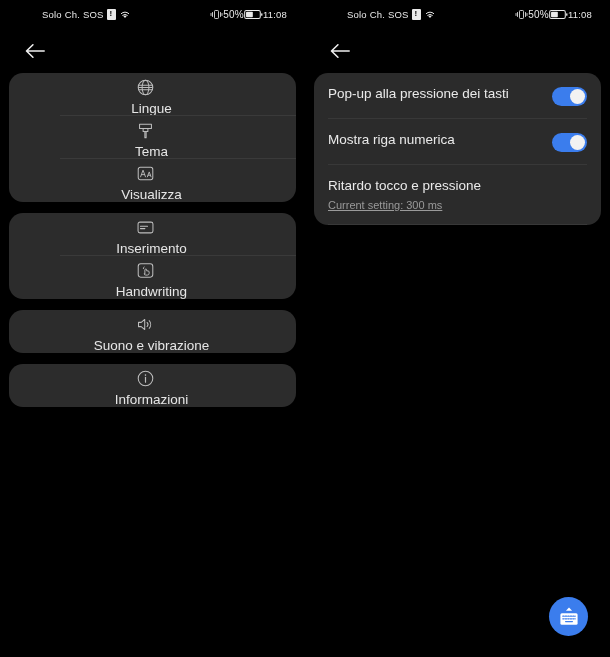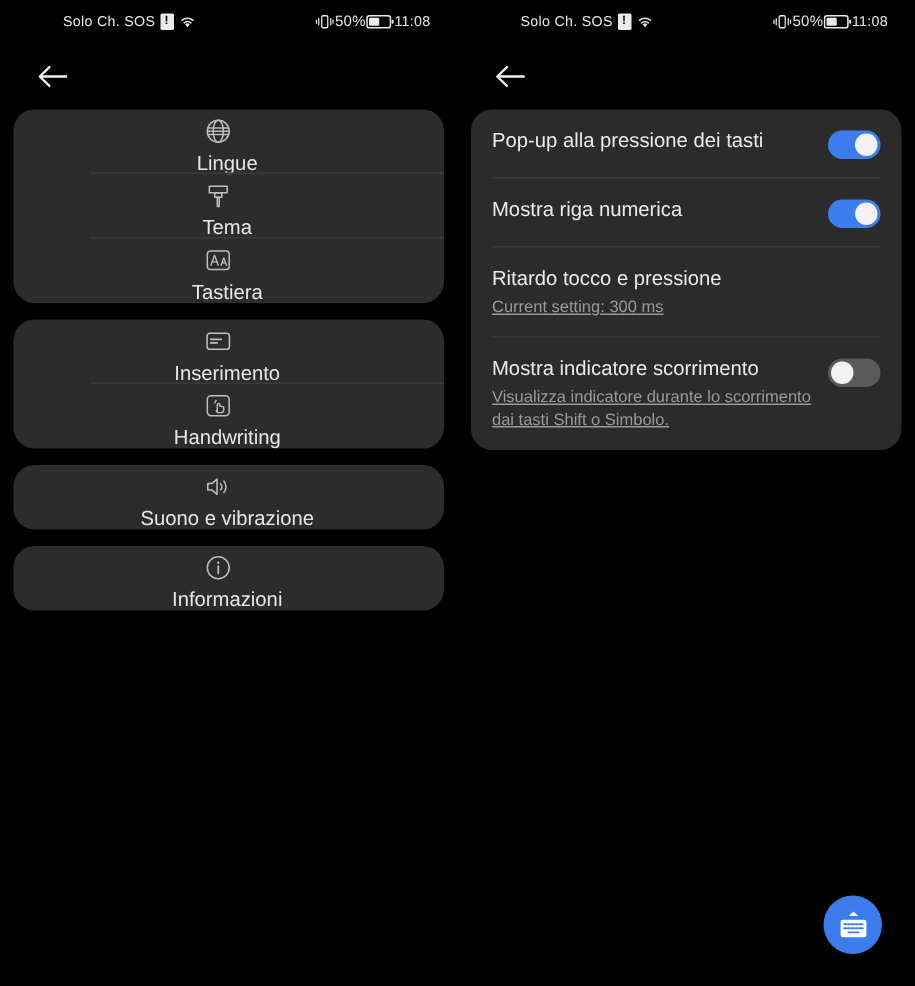--- a/index.html
+++ b/index.html
@@ -209,21 +209,21 @@
         <span class="row-label">Tema</span>
         <span class="divider"></span>
       </div>
       <div class="row">
         <span class="row-icon">
           <svg width="19" height="19" viewBox="0 0 24 24">
               <rect x="2.8" y="4.2" width="18.4" height="15.6" rx="2.6" stroke="#bdbdbd" stroke-width="1.3" fill="none"></rect>
               <path d="M5.8 16.2l3.1-8.4 3.1 8.4M6.9 13.4h4M14.4 16.2l2.3-6.2 2.3 6.2M15.2 14.2h3" stroke="#bdbdbd" stroke-width="1.15" fill="none" stroke-linecap="round" stroke-linejoin="round"></path>
             </svg>
         </span>
-        <span class="row-label">Tastiera</span>
+        <span class="row-label">Visualizza</span>
       </div>
     </div>
 
     <div class="card">
       <div class="row">
         <span class="row-icon">
           <svg width="19" height="19" viewBox="0 0 24 24">
               <rect x="2.6" y="5.2" width="18.8" height="13.6" rx="2.4" stroke="#bdbdbd" stroke-width="1.3" fill="none"></rect>
               <path d="M5.6 10.4h9M5.6 13.4h5.6" stroke="#bdbdbd" stroke-width="1.4" stroke-linecap="round"></path>
             </svg>
@@ -303,29 +303,20 @@
       </div>
 
       <div class="setrow">
         <div class="set-text">
           <div class="set-title">Ritardo tocco e pressione</div>
           <div class="set-sub">Current setting: 300 ms</div>
         </div>
         <span class="divider"></span>
       </div>
 
-      <div class="setrow">
-        <div class="set-text">
-          <div class="set-title">Mostra indicatore scorrimento</div>
-          <div class="set-sub">Visualizza indicatore durante lo scorrimento dai tasti Shift o Simbolo.</div>
-        </div>
-        <div class="toggle off">
-          <span class="knob"></span>
-        </div>
-      </div>
 
     </div>
   </div>
 
   <div class="fab">
     <svg width="24" height="24" viewBox="0 0 24 24">
       <path d="M12 2.6l3.1 3.1H8.9z" fill="#ffffff"></path>
       <rect x="3.4" y="8.2" width="17.2" height="11.6" rx="1.5" fill="#ffffff"></rect>
       <path d="M5.8 11.2h1.3M8.3 11.2h1.3M10.8 11.2h1.3M13.3 11.2h1.3M15.8 11.2h1.3M18.2 11.2h0.01M5.8 13.8h1.3M8.3 13.8h1.3M10.8 13.8h1.3M13.3 13.8h1.3M15.8 13.8h1.3M18.2 13.8h0.01M8.6 16.6h6.8" stroke="#3b7ded" stroke-width="1.25" stroke-linecap="round"></path>
     </svg>

